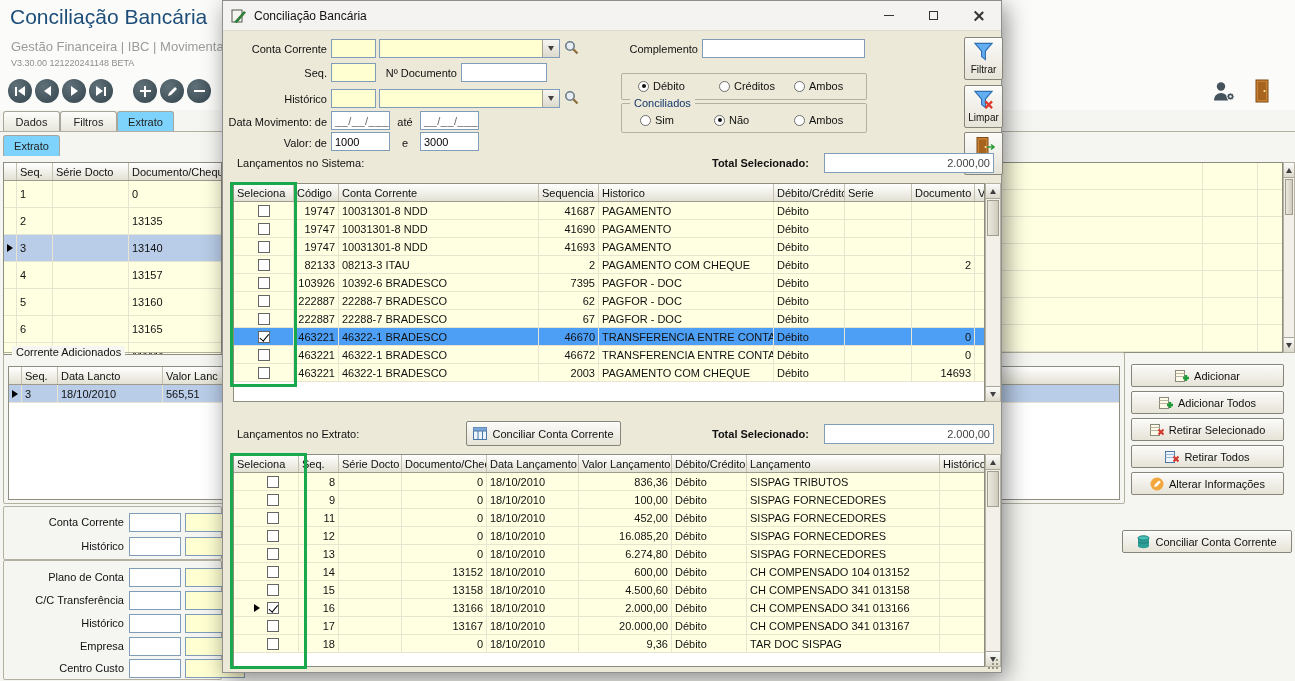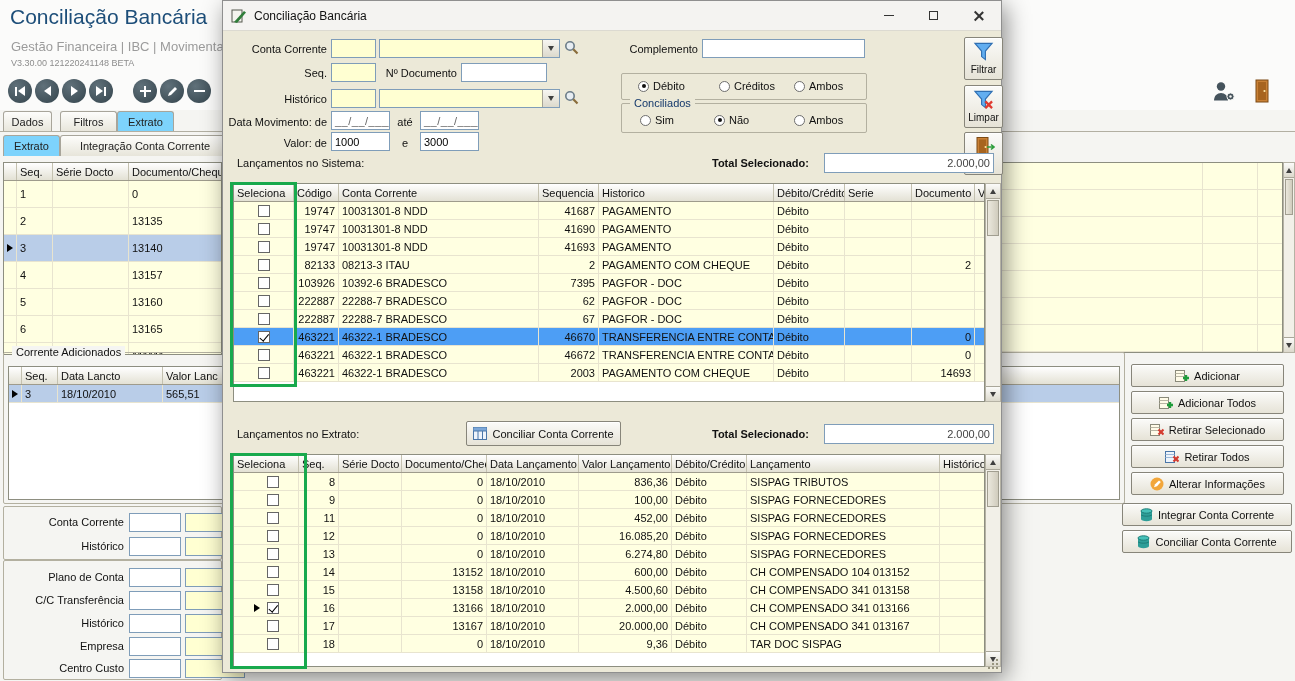--- a/index.html
+++ b/index.html
@@ -124,35 +124,32 @@
         </svg>
       </span></div>
   <div class="abs" style="left:1253px;top:78px"><span class="icon">
         <svg width="20" height="26" viewBox="0 0 20 26">
           <rect x="3" y="2" width="12" height="22" fill="#c98136" stroke="#7c4a14"></rect>
           <rect x="5" y="4" width="8" height="18" fill="#a7641f"></rect>
           <circle cx="11.5" cy="13" r="1.1" fill="#ffe9a8"></circle>
         </svg>
       </span></div>
 
-  <div class="abs tab" style="left:3px;top:111px;width:49px">
+  <div class="abs tab" style="left:3px;top:111px;width:57px">
       <span>Dados</span>
     </div>
   <div class="abs tab" style="left:60px;top:111px;width:57px">
       <span>Filtros</span>
     </div>
   <div class="abs tab active" style="left:117px;top:111px;width:57px">
       <span>Extrato</span>
     </div>
   <div class="abs" style="left:0;top:131px;width:1295px;height:1px;background:#b2afa2"></div>
   <div class="abs tab active" style="left:3px;top:135px;width:57px">
       <span>Extrato</span>
-    </div>
-  <div class="abs tab" style="left:60px;top:135px;width:170px">
-      <span>Integração Conta Corrente</span>
     </div>
 
   <div id="bg-grid" class="abs grid" style="left:3px;top:162px;width:219px;height:193px">
       <div class="gh">
         <div class="c" style="width: 13px;"></div>
         <div class="c" style="width: 36px;">Seq.</div>
         <div class="c" style="width: 76px;">Série Docto</div>
         <div class="c" style="width: 200px;">Documento/Cheque</div>
       </div>
       <div class="gr gr27">
@@ -354,30 +351,20 @@
     </div>
   <div class="abs btn" style="left:1131px;top:472px;width:153px;height:23px">
       <span class="icon">
         <svg width="14" height="14" viewBox="0 0 14 14">
           <circle cx="7" cy="7" r="6.5" fill="#f2a63b"></circle>
           <path d="M4 10.3l1.1-3L9 3.4 10.8 5 7 9.2z" fill="#fff"></path>
         </svg>
       </span>
       <span>Alterar Informações</span>
     </div>
-  <div class="abs btn" style="left:1122px;top:503px;width:170px;height:23px">
-      <span class="icon">
-        <svg width="13" height="14" viewBox="0 0 13 14">
-          <path d="M1 3v8c0 1.3 2.5 2.2 5.5 2.2S12 12.3 12 11V3" fill="#2e9e98"></path>
-          <ellipse cx="6.5" cy="3" rx="5.5" ry="2.2" fill="#46c0b8" stroke="#1d7d78"></ellipse>
-          <path d="M1 6.8c1 .9 3 1.4 5.5 1.4S11 7.7 12 6.8" stroke="#1d7d78" fill="none"></path>
-        </svg>
-      </span>
-      <span>Integrar Conta Corrente</span>
-    </div>
   <div class="abs btn" style="left:1122px;top:530px;width:170px;height:23px">
       <span class="icon">
         <svg width="13" height="14" viewBox="0 0 13 14">
           <path d="M1 3v8c0 1.3 2.5 2.2 5.5 2.2S12 12.3 12 11V3" fill="#2e9e98"></path>
           <ellipse cx="6.5" cy="3" rx="5.5" ry="2.2" fill="#46c0b8" stroke="#1d7d78"></ellipse>
           <path d="M1 6.8c1 .9 3 1.4 5.5 1.4S11 7.7 12 6.8" stroke="#1d7d78" fill="none"></path>
         </svg>
       </span>
       <span>Conciliar Conta Corrente</span>
     </div>

